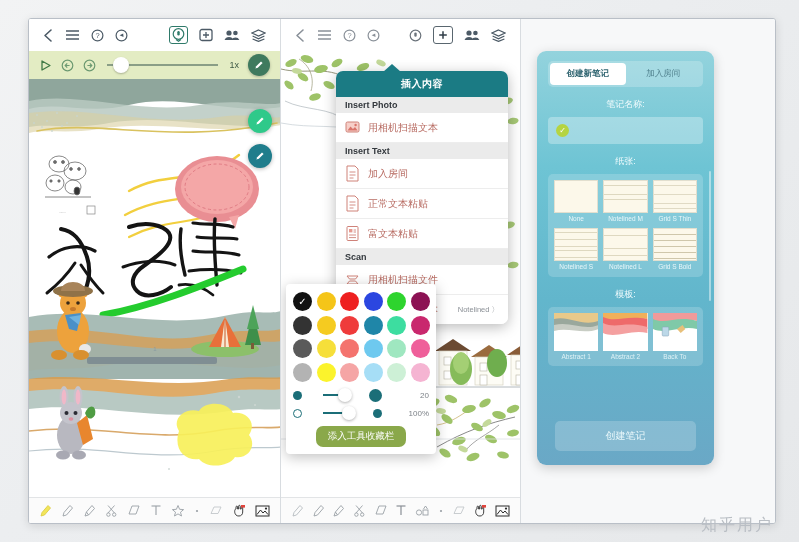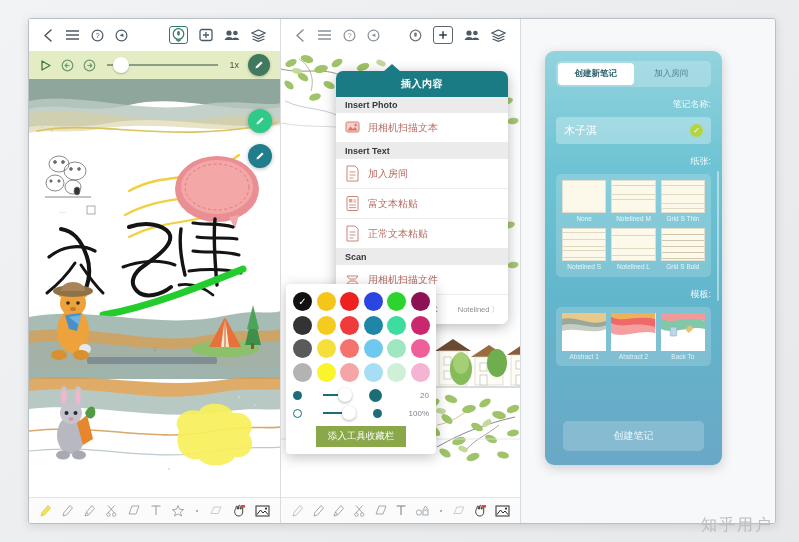--- a/index.html
+++ b/index.html
@@ -123,36 +123,36 @@
   .sld-row { display:flex; align-items:center; gap:21px; margin-top:7px; }
   .sld-dot { width:9px;height:9px;border-radius:50%;background:#1b6e78; flex:none; }
   .sld-dot.hollow { background:#fff; border:1.5px solid #1b6e78; }
   .sld-track { flex:1; height:2.5px; background:#1b6e78; position:relative; }
   .sld-knob { position:absolute; right:-4px; top:50%; transform:translateY(-50%);
     width:14px;height:14px;border-radius:50%;background:#fff;box-shadow:0 1px 3px rgba(0,0,0,.3); }
   .sld-end { width:9px;height:9px;border-radius:50%;background:#1b6e78; flex:none; }
   .sld-val { font-size:8px; color:#7d8288; width:26px; text-align:right; }
   #fav-btn {
     margin:8px auto 0; display:block; background:#8aa84a; color:#fff;
-    border:none; border-radius:0; font-size:9.5px; padding:4px 12px; cursor:pointer;
+    border:none; border-radius:7px; font-size:9.5px; padding:4px 12px; cursor:pointer;
     font-family:"Liberation Sans", sans-serif;
   }
 
   
   #note-dialog {
-    position:absolute; left:24px; top:32px; width:177px; height:414px;
+    position:absolute; left:16px; top:32px; width:177px; height:414px;
     border-radius:9px; overflow:hidden;
     background: linear-gradient(180deg,#93d3dd 0%, #6ec4d4 28%, #62b6cc 60%, #6aa8c6 100%);
     box-shadow:0 3px 12px rgba(0,0,0,.18);
     padding:10px 11px;
   }
   .nd-tabs { display:flex; background:rgba(255,255,255,.22); border-radius:5px; padding:2px; }
   .nd-tab { flex:1; text-align:center; font-size:8.5px; color:#4e7f8c; padding:5px 0; border-radius:4px; cursor:pointer; }
   .nd-tab.sel { background:#fff; color:#2f6470; font-weight:bold; }
-  .nd-label { text-align:right; font-size:9px; color:#f0fbfd; margin:11px 0 6px; }
+  .nd-label { text-align:center; font-size:9px; color:#f0fbfd; margin:11px 0 6px; }
   .nd-input {
     background:rgba(255,255,255,.3); border-radius:4px; height:27px;
     display:flex; align-items:center; padding:0 8px; position:relative;
   }
   .nd-input-val { font-size:11px; color:#fff; flex:1; }
   .nd-ok { width:13px;height:13px;border-radius:50%;background:#b5d442;
     display:flex;align-items:center;justify-content:center;color:#fff;font-size:8px; }
   .nd-grid { background:rgba(255,255,255,.18); border-radius:5px; padding:6px; }
   .pp-row { display:flex; gap:5px; margin-bottom:5px; }
   .pp-row:last-child { margin-bottom:0; }
@@ -697,44 +697,44 @@
                 <line x1="4.5" y1="10" x2="10.5" y2="10"></line>
                 <line x1="4.5" y1="13" x2="8.5" y2="13"></line>
               </g>
             </svg>
         </span>
         <span class="im-label">加入房间</span>
       </div>
       <div class="im-item">
         <span class="im-ico">
           <svg width="15" height="17" viewBox="0 0 15 17">
+              <path d="M2 1 h8 l3 3 v12 h-11 z" fill="#fff" stroke="#cf8279" stroke-width="1"></path>
+              <g stroke="#cf8279" stroke-width="0.9">
+                <line x1="4.5" y1="7" x2="10.5" y2="7"></line>
+                <line x1="4.5" y1="10" x2="10.5" y2="10"></line>
+                <line x1="4.5" y1="13" x2="8.5" y2="13"></line>
+              </g>
+            </svg>
+        </span>
+        <span class="im-label">正常文本粘贴</span>
+      </div>
+      <div class="im-item">
+        <span class="im-ico">
+          <svg width="15" height="17" viewBox="0 0 15 17">
               <rect x="2" y="1.5" width="11" height="14" rx="1" fill="#fff" stroke="#cf8279" stroke-width="1"></rect>
               <rect x="4" y="4" width="3.4" height="3.4" fill="#e79b91"></rect>
               <g stroke="#cf8279" stroke-width="0.9">
                 <line x1="8.6" y1="5" x2="11" y2="5"></line>
                 <line x1="8.6" y1="7" x2="11" y2="7"></line>
                 <line x1="4" y1="10" x2="11" y2="10"></line>
                 <line x1="4" y1="12.6" x2="11" y2="12.6"></line>
               </g>
             </svg>
         </span>
         <span class="im-label">富文本粘贴</span>
-      </div>
-      <div class="im-item">
-        <span class="im-ico">
-          <svg width="15" height="17" viewBox="0 0 15 17">
-              <path d="M2 1 h8 l3 3 v12 h-11 z" fill="#fff" stroke="#cf8279" stroke-width="1"></path>
-              <g stroke="#cf8279" stroke-width="0.9">
-                <line x1="4.5" y1="7" x2="10.5" y2="7"></line>
-                <line x1="4.5" y1="10" x2="10.5" y2="10"></line>
-                <line x1="4.5" y1="13" x2="8.5" y2="13"></line>
-              </g>
-            </svg>
-        </span>
-        <span class="im-label">正常文本粘贴</span>
       </div>
 
       <div class="im-sec">Scan</div>
       <div class="im-item">
         <span class="im-ico">
           <svg width="15" height="17" viewBox="0 0 15 17">
               <path d="M2 5 h11 l-2.5 3 h-6 z" fill="none" stroke="#cf8279" stroke-width="1"></path>
               <path d="M2 13 h11 l-2.5 -3 h-6 z" fill="none" stroke="#cf8279" stroke-width="1"></path>
             </svg>
         </span>
@@ -889,21 +889,20 @@
   <div class="panel" id="panel-right">
     <div id="note-dialog">
 
       <div class="nd-tabs">
         <div class="nd-tab sel">创建新笔记</div>
         <div class="nd-tab">加入房间</div>
       </div>
 
       <div class="nd-label">笔记名称:</div>
       <div class="nd-input">
-        <span class="nd-input-val">木子淇</span>
         <span class="nd-ok">✓</span>
       </div>
 
       <div class="nd-label">纸张:</div>
       <div class="nd-grid">
         <div class="pp-row">
           <div class="pp-cell">
             <div class="pp-thumb"></div>
             <div class="pp-name">None</div>
           </div>

